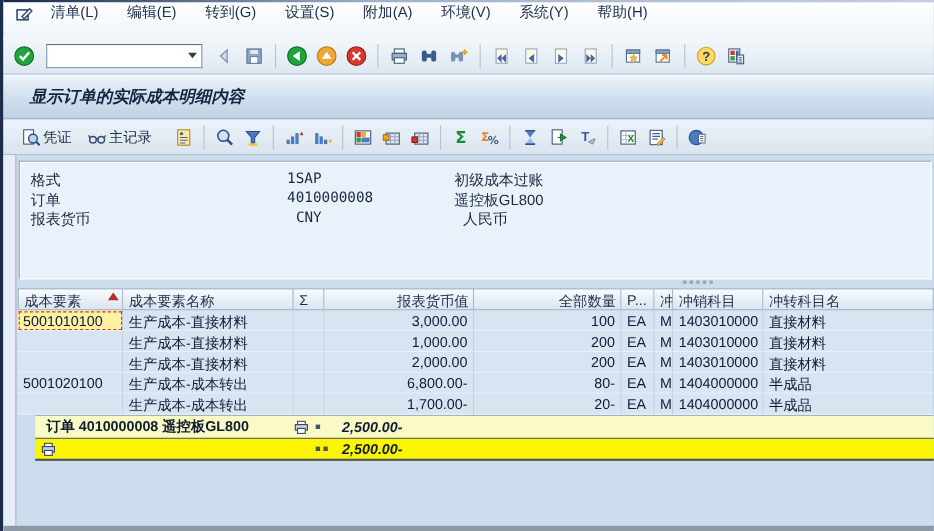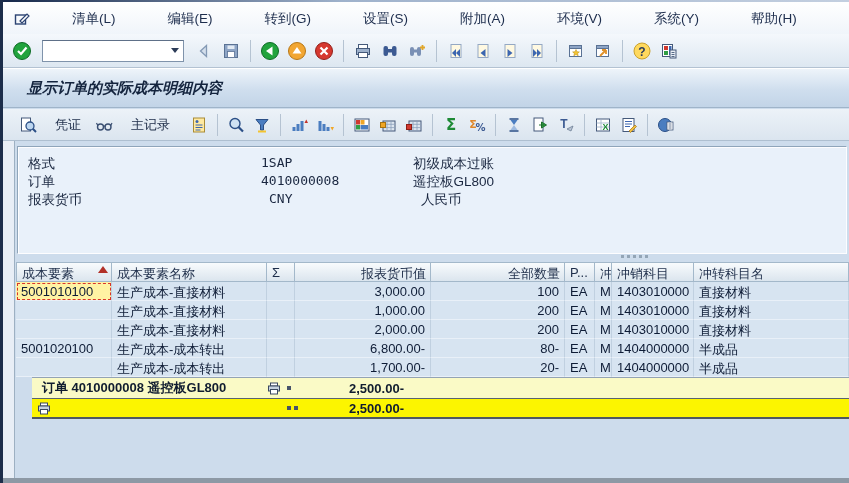--- a/index.html
+++ b/index.html
@@ -5,21 +5,21 @@
   * { box-sizing: border-box; margin: 0; padding: 0; }
   body { font-family: "Liberation Sans", sans-serif; background:#6b7684; }
   .screen { position:relative; width:849px; height:483px; background:#cddcec; overflow:hidden;
             border-left:3px solid #1c2d4a; }
   .screen::before { content:""; position:absolute; top:0; left:0; right:0; height:2px;
             background:linear-gradient(90deg,#16284a,#9fb2cc 40%,#c3cfe0); z-index:50; }
 
   
   .menubar { position:absolute; top:2px; left:0; right:0; height:35px;
              background:linear-gradient(#ffffff,#eff4fa);
-             border-bottom:1px solid #c9d5e3; display:flex; align-items:center; padding-left:8px;gap:26px; }
+             border-bottom:1px solid #c9d5e3; display:flex; padding-left:8px; }
   .menu-item { padding:0 13px; font-size:13.5px; color:#1d2d4d; cursor:default; }
 
   
   .toolbar { position:absolute; top:34px; left:0; right:0; height:34px;
              background:linear-gradient(#f4f8fc,#dde7f1);
              border-bottom:1px solid #b3c2d2; display:flex; align-items:center; gap:5px; padding-left:8px; }
   .sep { width:1px; height:22px; background:#b5c3d2; margin:0 3px; flex:none; }
   .icon { width:22px; height:22px; display:inline-flex; align-items:center; justify-content:center; flex:none; }
   .cmd-wrap { position:relative; width:142px; height:22px; flex:none; margin:0 4px; }
   .cmd-wrap input { width:100%; height:100%; border:1px solid #7f93ab; border-top-color:#5e7088;
@@ -33,21 +33,21 @@
   .titlebar { position:absolute; top:68px; left:0; right:0; height:40px;
               background:linear-gradient(#eef4fa,#cfdeee 55%,#c2d4e7);
               border-top:1px solid #ffffff; border-bottom:1px solid #9fb4c9;
               display:flex; align-items:center; padding-left:24px; }
   .titlebar h1 { font-size:15px; font-style:italic; font-weight:bold; color:#14243e;text-align:center; }
 
   
   .apptoolbar { position:absolute; top:109px; left:0; right:0; height:32px;
               background:linear-gradient(#ecf2f8,#dbe5ef);
               border-bottom:1px solid #aebfd0; display:flex; align-items:center; gap:4px; padding-left:10px; }
-  .tbtn { display:inline-flex; align-items:center; gap:16px; padding:1px 4px; font-size:13px;
+  .tbtn { display:inline-flex; align-items:center; gap:0; padding:1px 4px; font-size:13px;
               color:#1c2b47; cursor:default;font-family:Liberation Serif, serif; }
 
   
   .content { position:absolute; top:141px; left:0; right:0; bottom:0; background:#cddcec; }
   .left-margin { position:absolute; left:0; top:0; width:12px; bottom:0;
               background:#e8eef6; border-right:1px solid #9db0c2; }
   .bottom-strip { position:absolute; left:0; right:0; bottom:0; height:5px; background:#8d99a5; }
 
   .header-panel { position:absolute; left:14px; right:2px; top:5px; height:108px;
               background:#e9f1fa; border:1px solid #8fa5ba; border-bottom-color:#fdfdff; border-right-color:#fdfdff;
@@ -79,21 +79,21 @@
         font-size:13px; color:#0e1c36; padding:2px 5px 0 5px; white-space:nowrap; overflow:hidden; }
   .td.num { text-align:right; }
   .td.selected { background:#fff3a3; outline:1px dashed #d9352b; outline-offset:-2px; }
 
   .total-row { height:21px; display:grid; grid-template-columns:96px 155px 28px 136px 134px 30px 17px 82px 1fr;
         font-weight:bold; font-size:13px; color:#101c30; align-items:center;margin-left:16px; }
   .subtotal { background:#fafac6; border-top:1px solid #93a3b4; }
   .grand    { background:#fcf500; border-top:1px solid #5a646e; border-bottom:2px solid #4f585f; }
   .merge12  { grid-column:1 / 3; display:flex; align-items:center; padding-left:10px; }
   .sigcell  { display:flex; align-items:center; gap:3px; padding-left:4px; }
-  .valcell  { text-align:center; padding-right:5px; }
+  .valcell  { text-align:left; padding-right:5px;font-style:italic; }
   .sq { width:4px; height:4px; background:#47536a; display:inline-block; }
   .printer-mini { margin-left:auto; margin-right:2px; }
 
   svg { display:block; }
 </style>
 </head>
 <body>
 
 <div class="screen">
 

